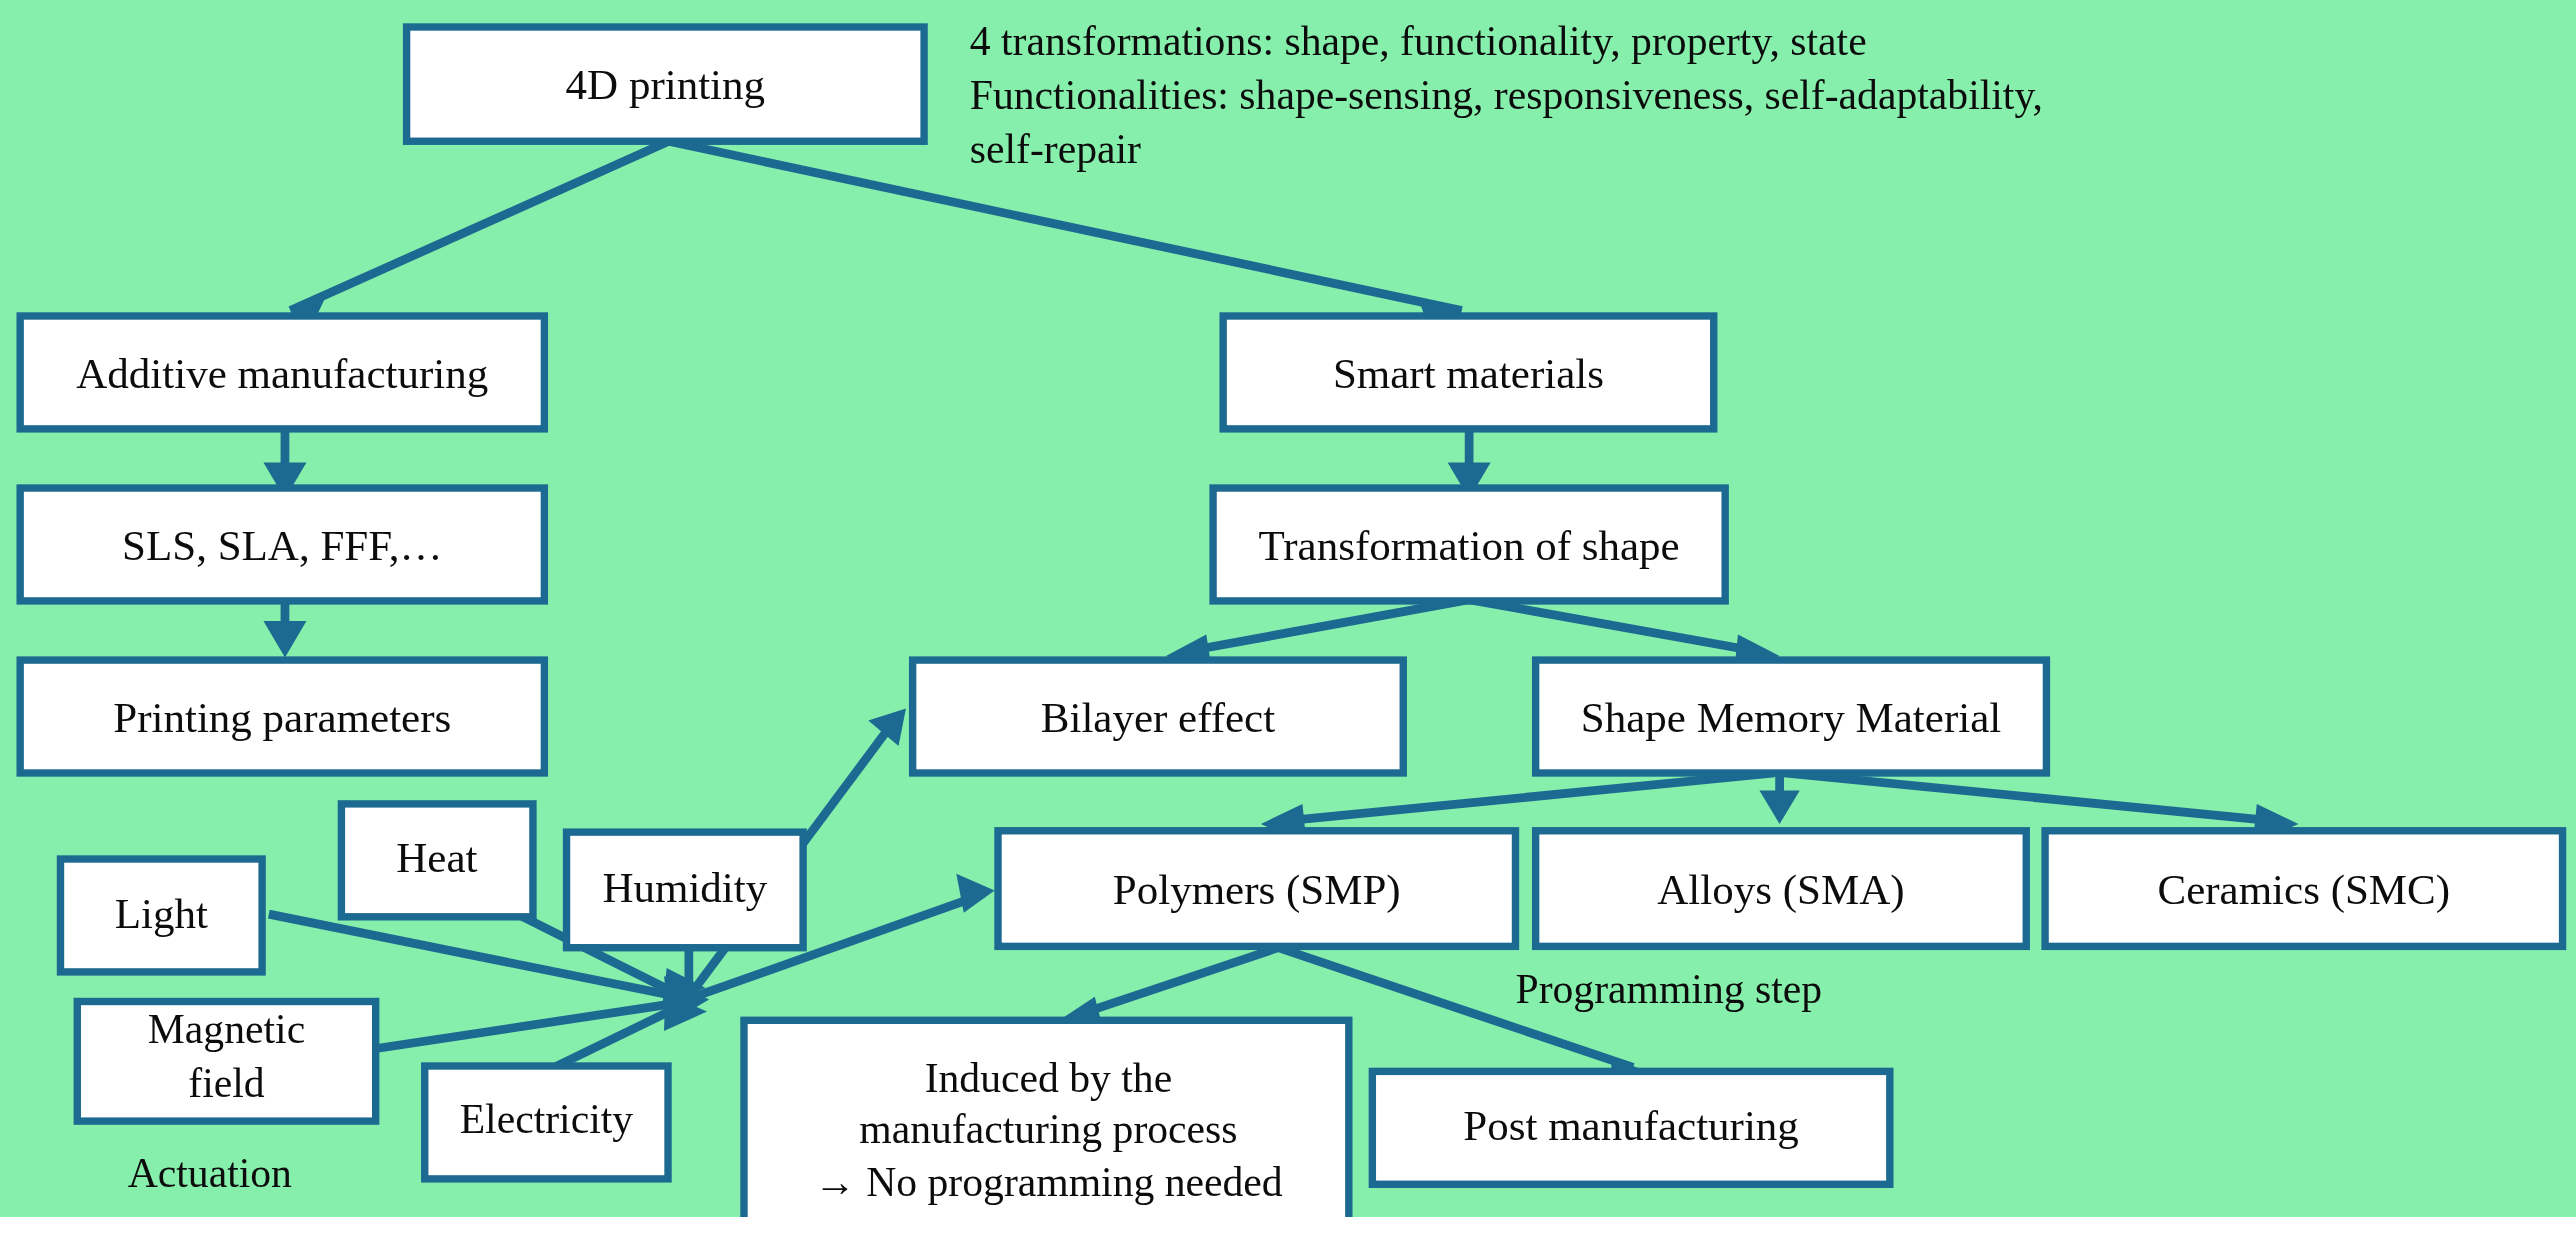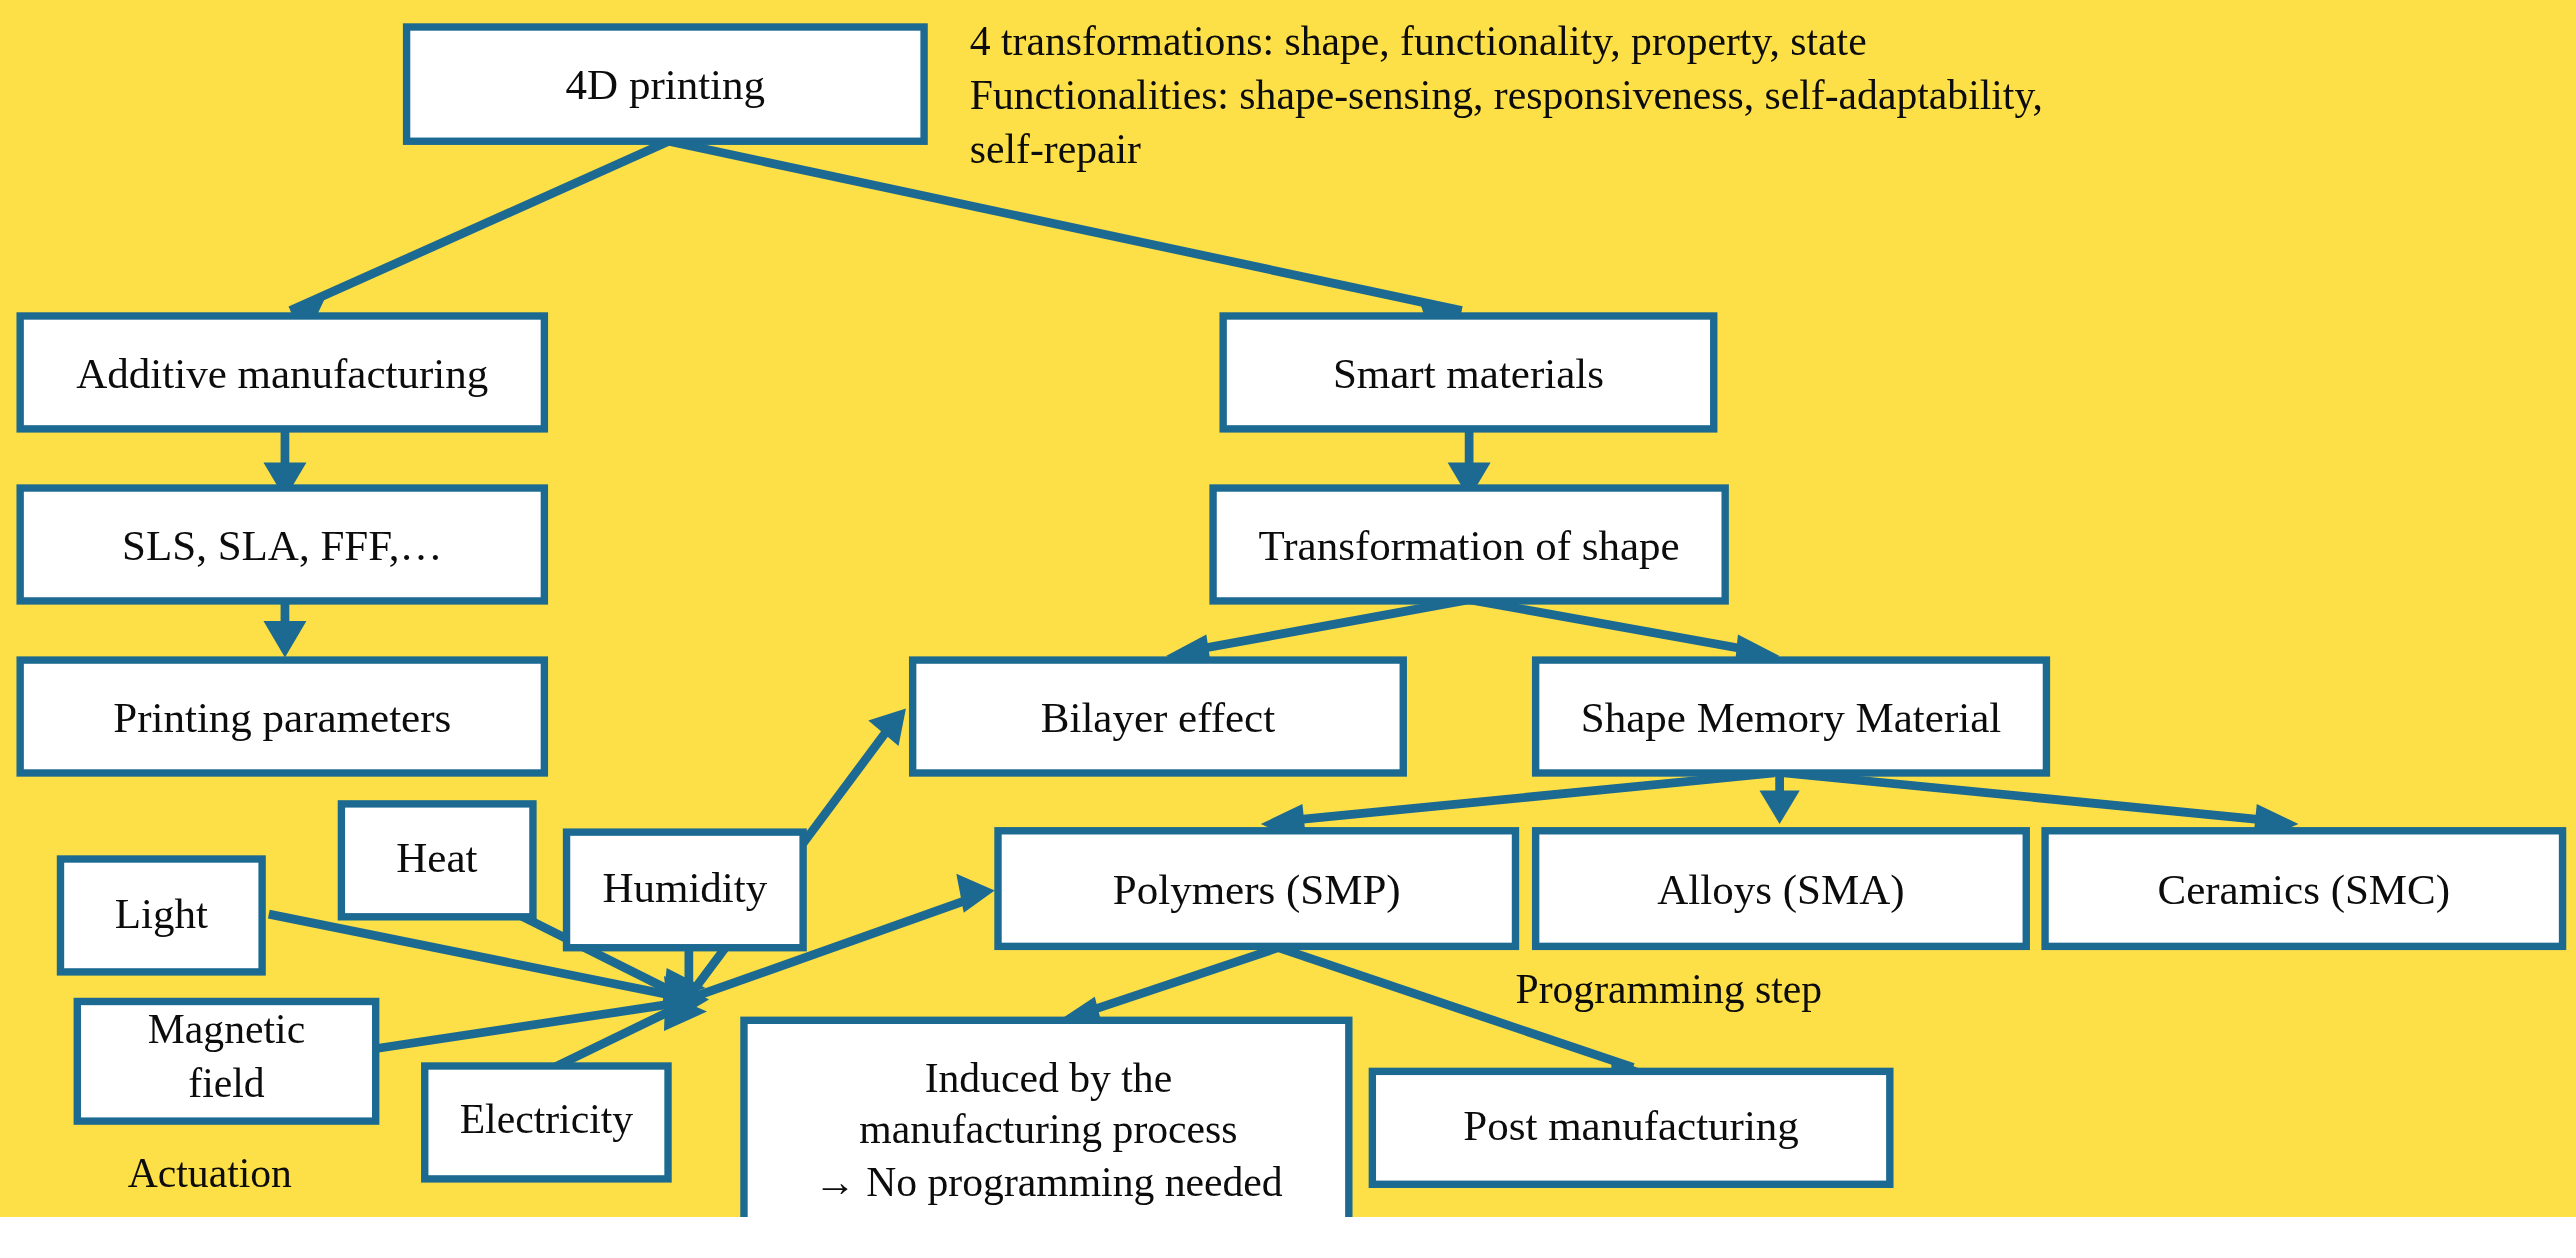--- a/index.html
+++ b/index.html
@@ -7,21 +7,21 @@
     padding: 0;
     background: #ffffff;
   }
   body {
     font-family: "Liberation Serif", "DejaVu Serif", serif;
   }
   #canvas-wrap {
     position: relative;
     width: 2576px;
     height: 1217px;
-    background: #fde047;
+    background: #86efac;
     overflow: hidden;
   }
   svg.diagram {
     position: absolute;
     top: 0;
     left: 0;
     width: 2576px;
     height: 1259px;
   }
   .node-rect {

